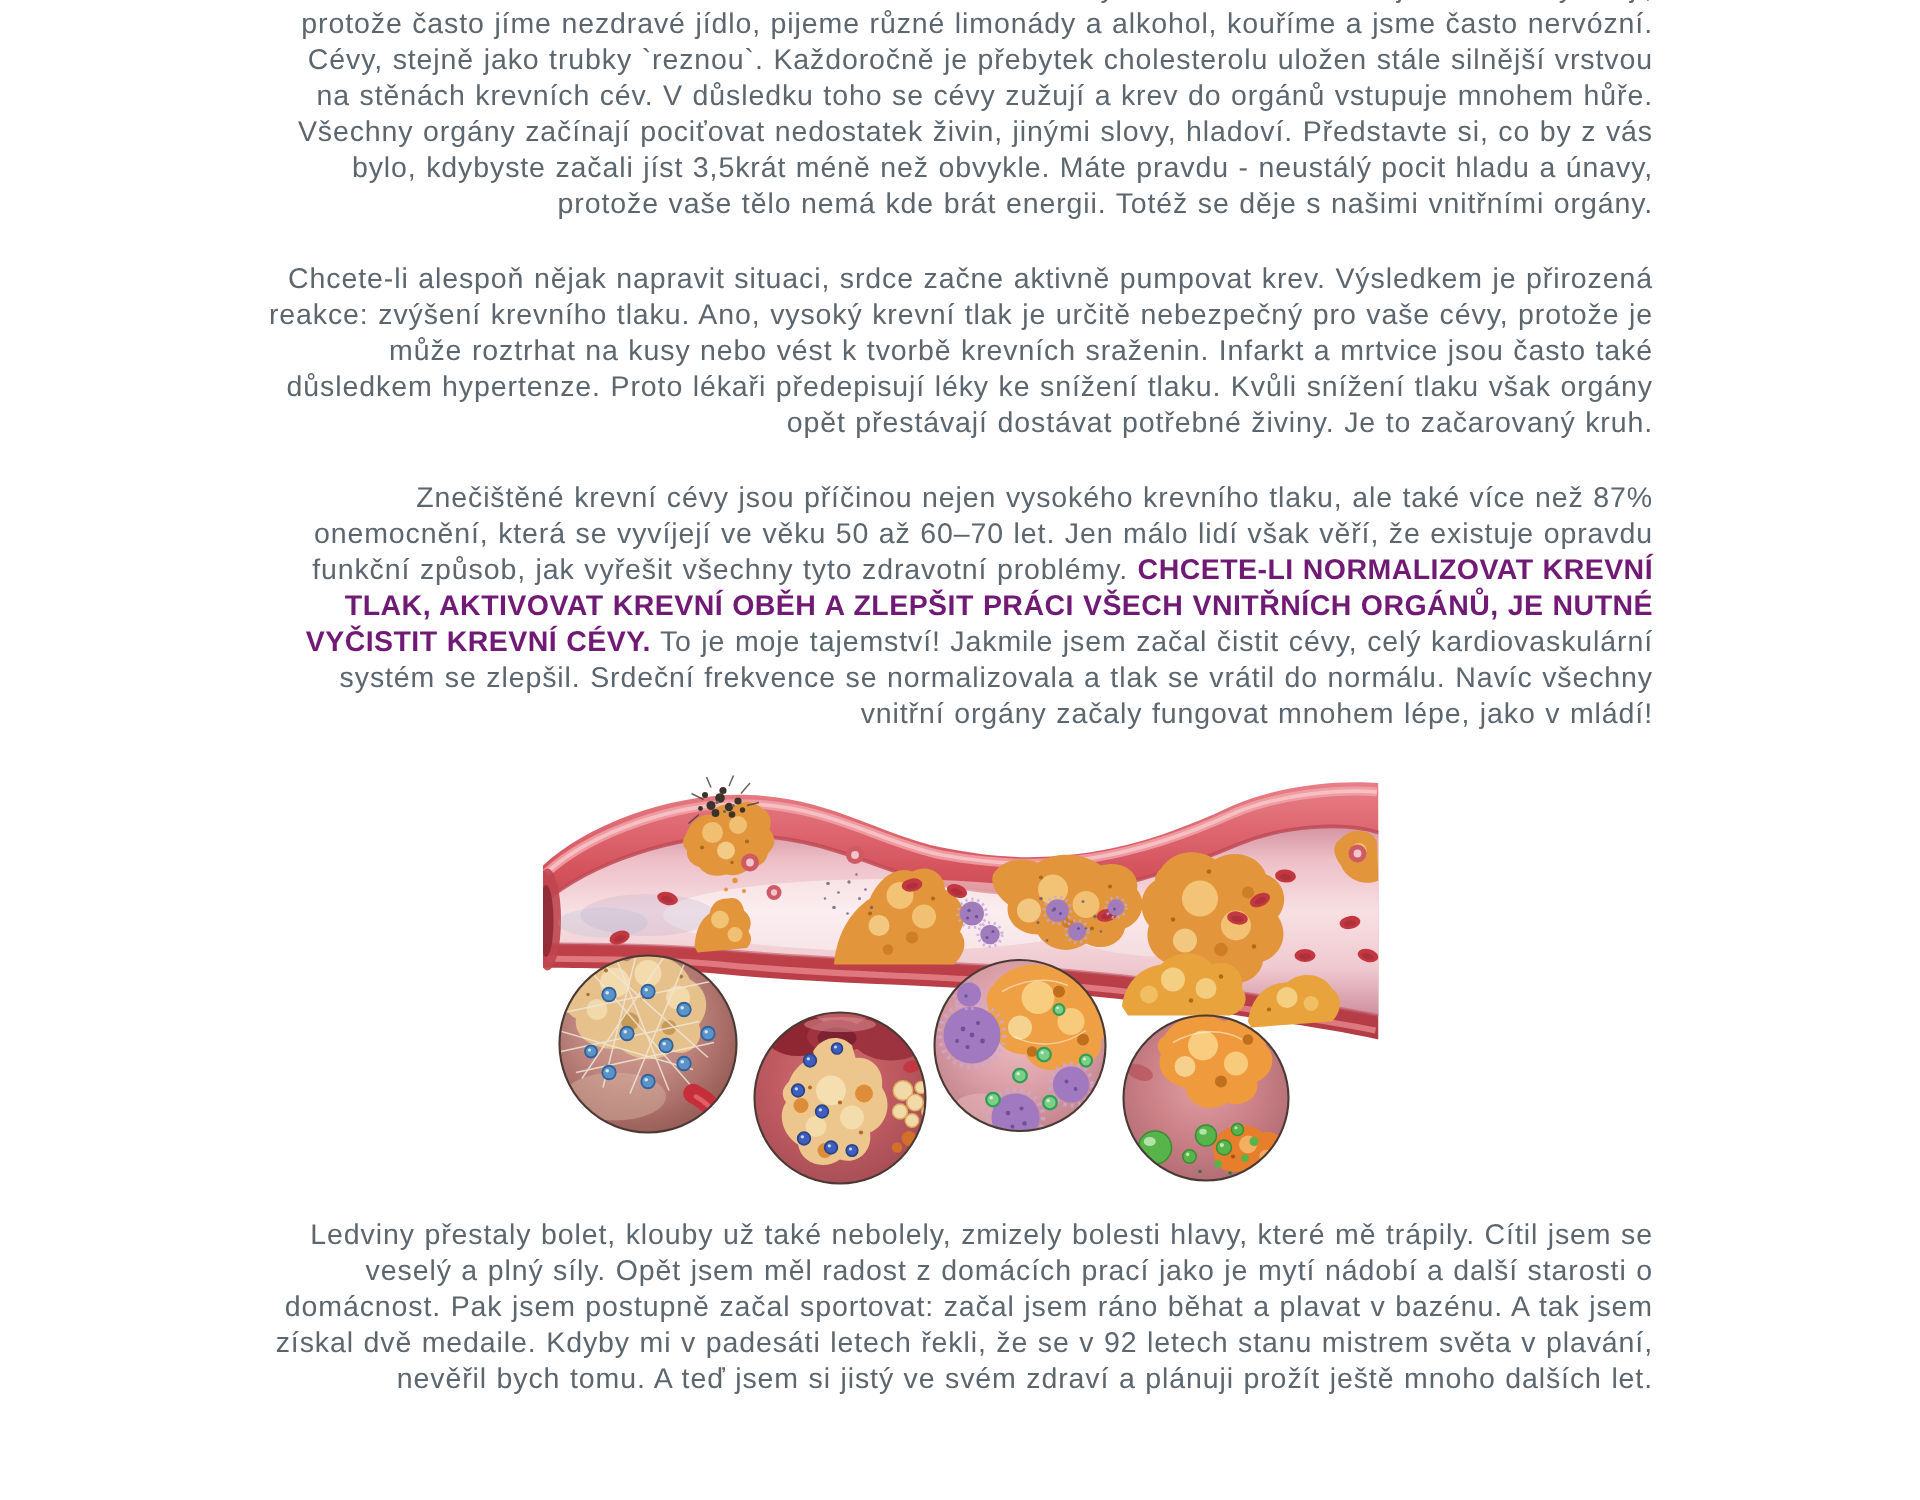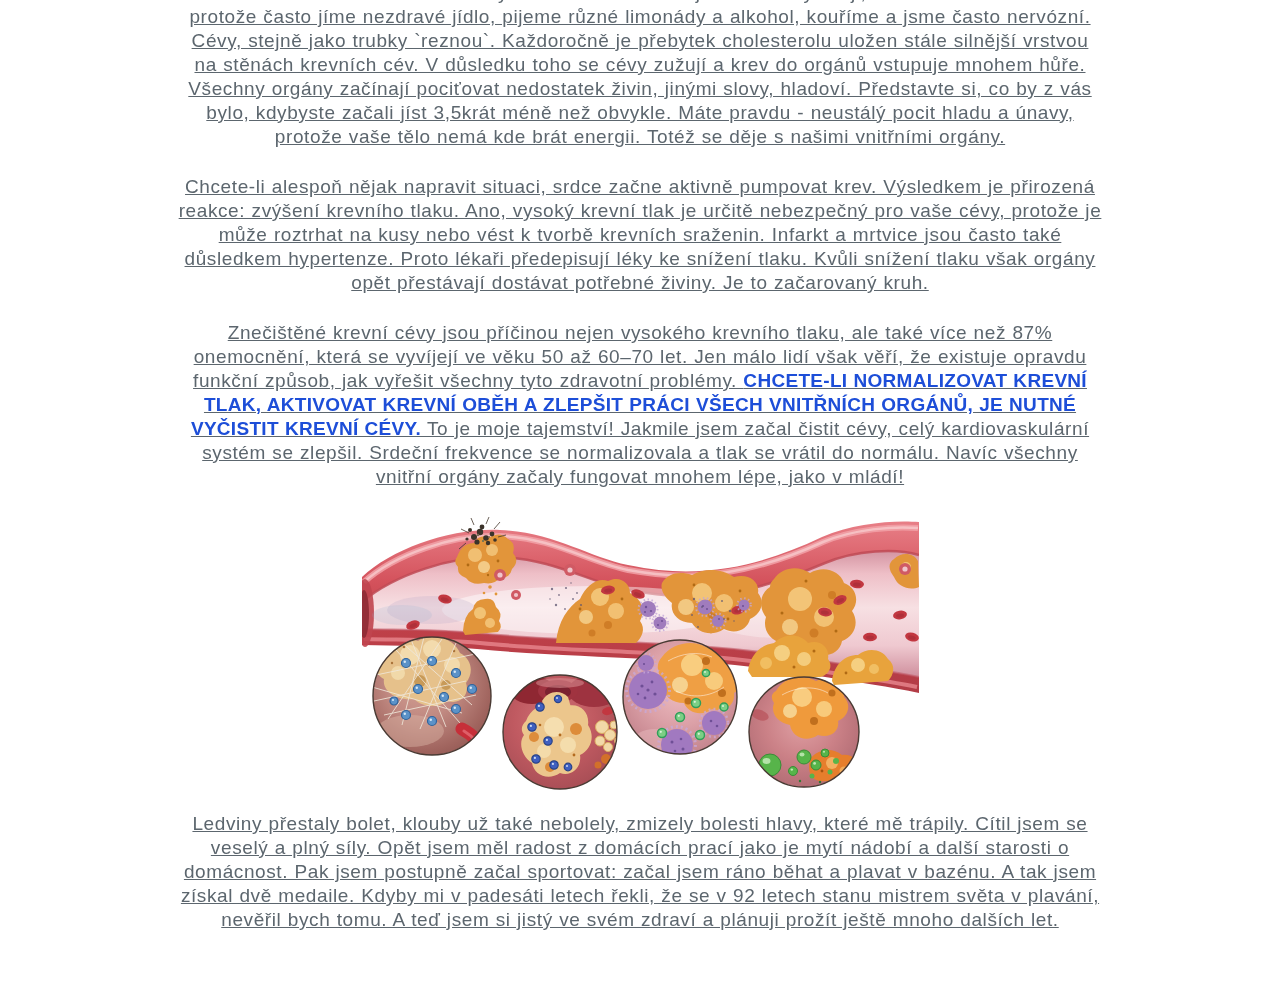--- a/index.html
+++ b/index.html
@@ -3,27 +3,26 @@
 <meta charset="utf-8">
 <style>
   html,body{margin:0;padding:0;}
   body{
     width:1280px;height:1000px;overflow:hidden;background:#ffffff;
     font-family:"Liberation Sans", sans-serif;
   }
   .content{
     width:924px;margin:0 auto;color:#5c666e;
     font-size:19px;line-height:24px;letter-spacing:.6px;word-spacing:.5px;
-    text-align:center;
-    text-decoration:underline;
+    text-align:right;
   }
   .top-clip{height:5px;overflow:hidden;position:relative;}
   .top-clip span{position:absolute;bottom:0;left:0;display:block;width:100%;white-space:nowrap;}
   p{margin:0 0 26px 0;}
-  .b{font-weight:bold;color:#1d4ed8;letter-spacing:.3px;}
+  .b{font-weight:bold;color:#701a75;letter-spacing:.3px;}
   figure{margin:18px auto 13px;width:557px;height:284px;padding:0;}
   svg{display:block;}
 </style>
 </head>
 <body>
 
 <div class="content">
 
   <div class="top-clip">
     <span>Naše cévy se bohužel znečišťují mnohem rychleji,</span>

